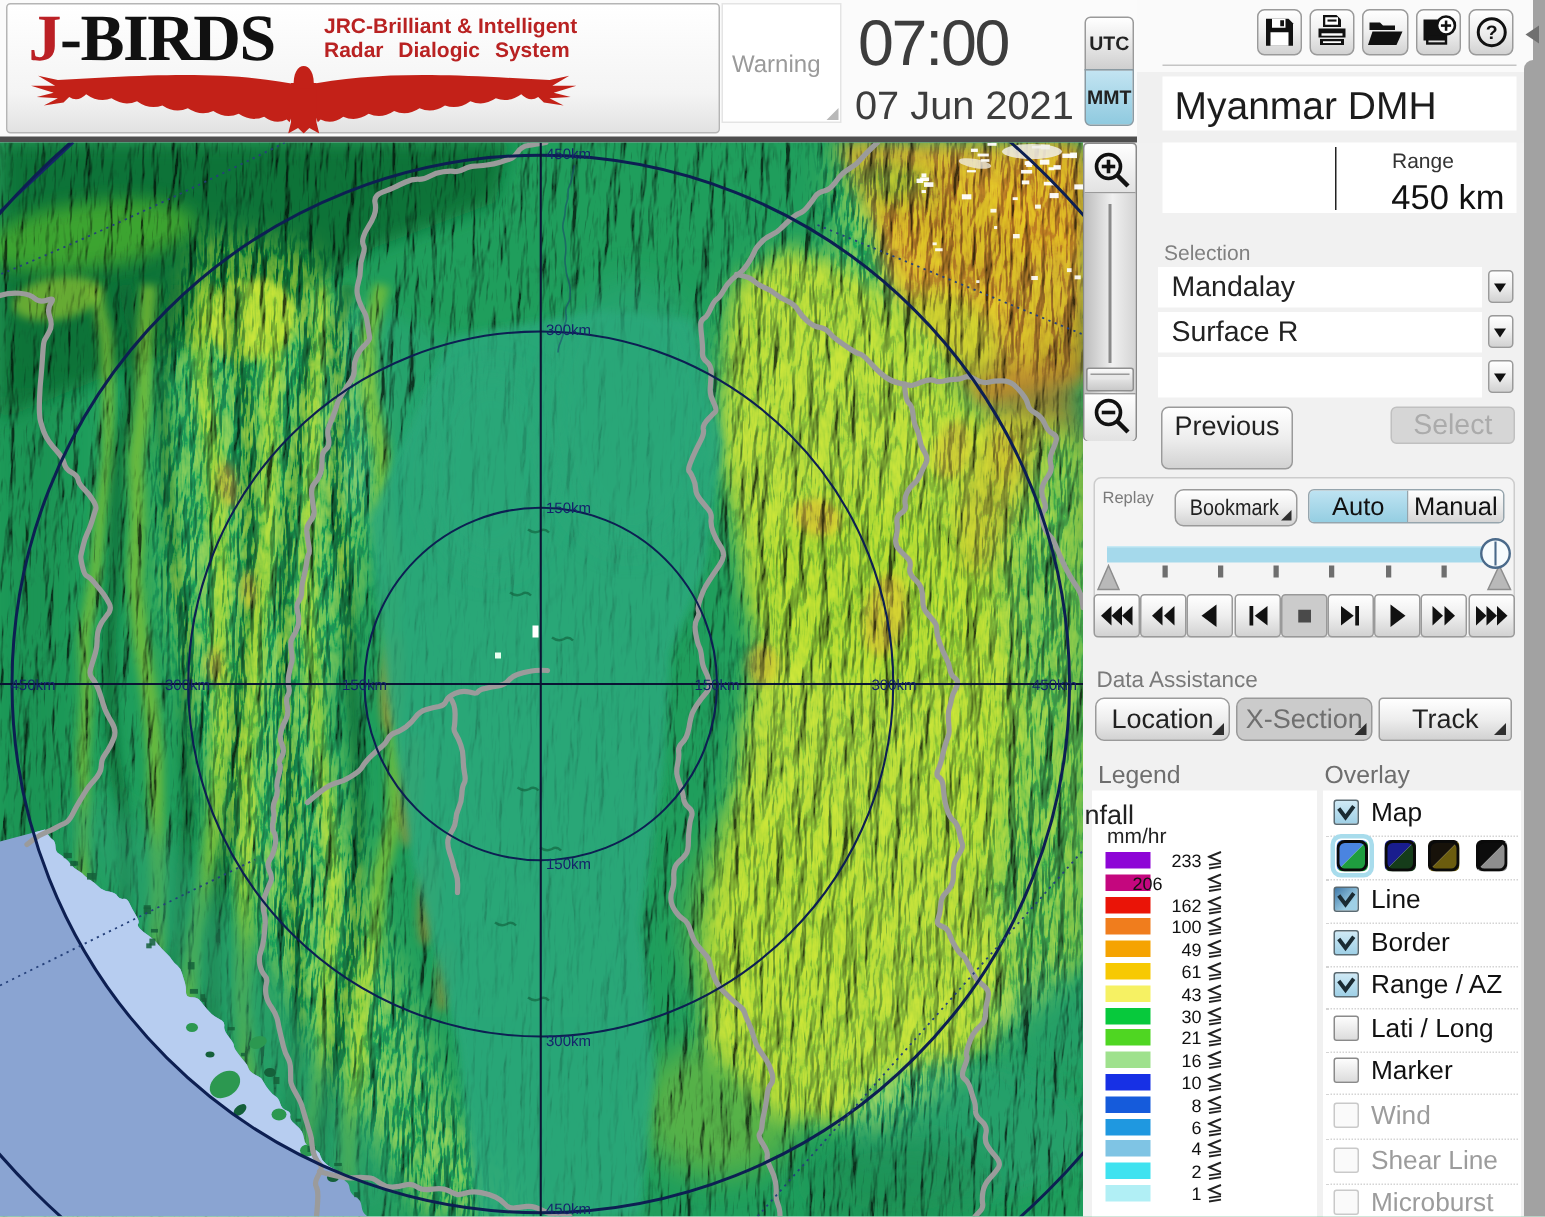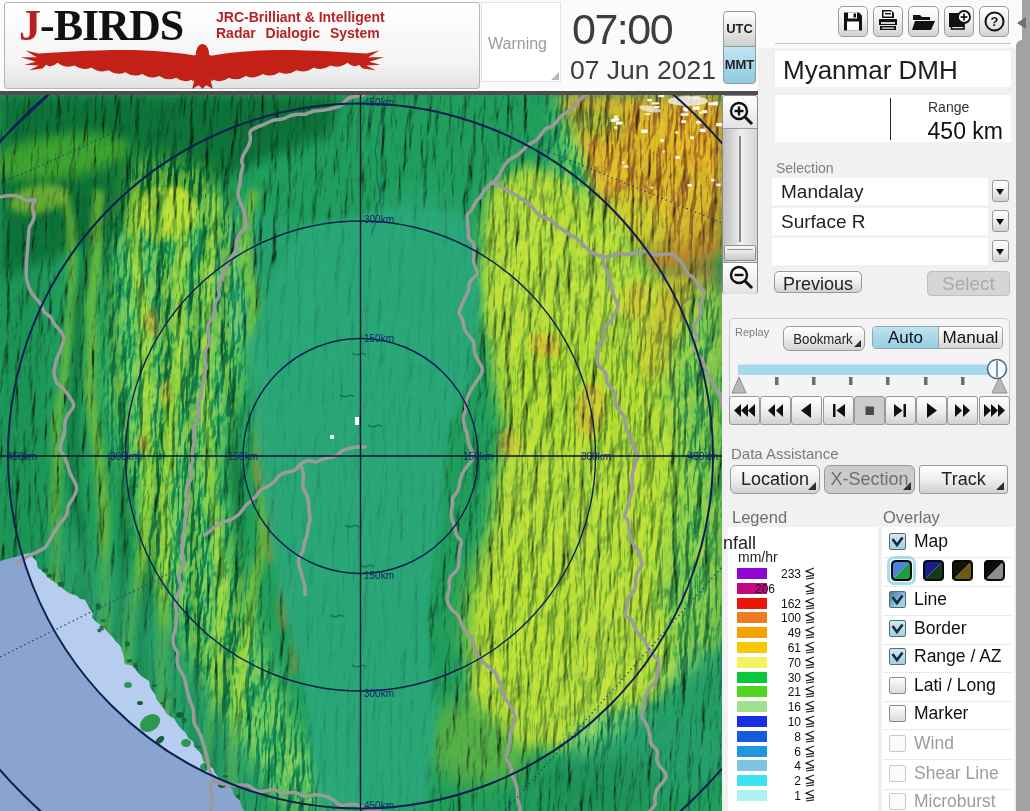--- a/index.html
+++ b/index.html
@@ -103,21 +103,21 @@
 <div class="abs" style="left:781px;top:181px;font-size:19px;color:#222;">Mandalay</div>
 <div class="abs" style="left:772px;top:208px;width:216px;height:27px;background:#fff;"></div>
 <div class="abs" style="left:781px;top:211px;font-size:19px;color:#222;">Surface R</div>
 <div class="abs" style="left:772px;top:238px;width:216px;height:27px;background:#fff;"></div>
 <div class="btn" style="left:992px;top:180px;width:17px;height:22px;border-radius:3px;"></div>
 <div class="btn" style="left:992px;top:210px;width:17px;height:22px;border-radius:3px;"></div>
 <div class="btn" style="left:992px;top:240px;width:17px;height:22px;border-radius:3px;"></div>
 <div class="abs" style="left:996px;top:189px;width:0;height:0;border-left:4.5px solid transparent;border-right:4.5px solid transparent;border-top:6px solid #111;"></div>
 <div class="abs" style="left:996px;top:219px;width:0;height:0;border-left:4.5px solid transparent;border-right:4.5px solid transparent;border-top:6px solid #111;"></div>
 <div class="abs" style="left:996px;top:249px;width:0;height:0;border-left:4.5px solid transparent;border-right:4.5px solid transparent;border-top:6px solid #111;"></div>
-<div class="btn" style="left:774px;top:271px;width:88px;height:22px;font-size:18px;line-height:24px;">Previous</div>
+<div class="btn" style="left:774px;top:271px;width:88px;height:42px;font-size:18px;line-height:24px;">Previous</div>
 <div class="abs" style="left:927px;top:271px;width:83px;height:25px;background:#d6d6d6;border:1px solid #c0c0c0;box-sizing:border-box;border-radius:4px;font-size:19px;color:#ababab;text-align:center;line-height:23px;">Select</div>
 
 <div class="abs" style="left:729px;top:318px;width:281px;height:107px;border:1px solid #cccccc;border-radius:5px;background:#f4f4f4;box-sizing:border-box;"></div>
 <div class="abs" style="left:735px;top:326px;font-size:11px;color:#7a7a7a;">Replay</div>
 <div class="btn" style="left:783px;top:326px;width:82px;height:25px;font-size:15px;line-height:23px;border-radius:6px;"><span style="display:inline-block;transform:scaleX(0.88);transform-origin:40% 50%;">Bookmark</span><span class="corner" style="border-left-width:7px;border-bottom-width:7px;"></span></div>
 <div class="abs" style="left:872px;top:326px;width:131px;height:23px;border:1px solid #96a5ad;border-radius:4px;overflow:hidden;box-sizing:border-box;">
   <div style="position:absolute;left:0;top:0;width:66px;height:100%;background:linear-gradient(#bee3f2,#95cee2);border-right:1px solid #96a5ad;box-sizing:border-box;text-align:center;font-size:17px;color:#111;line-height:21px;">Auto</div>
   <div style="position:absolute;left:66px;top:0;right:0;height:100%;background:linear-gradient(#ffffff,#e8e8e8 60%,#d5d5d5);text-align:center;font-size:17px;color:#111;line-height:21px;">Manual</div>
 </div>
 
@@ -234,21 +234,21 @@
     <line x1="1" y1="12" x2="9" y2="10.8" stroke="#222" stroke-width="1.2"></line>
   </svg>
 <div class="abs" style="left:737px;top:642.0px;width:30px;height:11px;background:#f7c903;"></div>
 <div class="abs" style="left:755px;top:641.0px;width:46px;font-size:12px;color:#111;text-align:right;">61</div>
 <svg class="abs" style="left:805px;top:641.0px;" width="10" height="13" viewBox="0 0 10 13">
     <path d="M9,1 L1,4.2 L9,7.4" stroke="#222" stroke-width="1.3" fill="none"></path>
     <line x1="1" y1="9.6" x2="9" y2="8.4" stroke="#222" stroke-width="1.2"></line>
     <line x1="1" y1="12" x2="9" y2="10.8" stroke="#222" stroke-width="1.2"></line>
   </svg>
 <div class="abs" style="left:737px;top:656.8px;width:30px;height:11px;background:#f6f163;"></div>
-<div class="abs" style="left:755px;top:655.8px;width:46px;font-size:12px;color:#111;text-align:right;">70</div>
+<div class="abs" style="left:755px;top:655.8px;width:46px;font-size:12px;color:#111;text-align:right;">43</div>
 <svg class="abs" style="left:805px;top:655.8px;" width="10" height="13" viewBox="0 0 10 13">
     <path d="M9,1 L1,4.2 L9,7.4" stroke="#222" stroke-width="1.3" fill="none"></path>
     <line x1="1" y1="9.6" x2="9" y2="8.4" stroke="#222" stroke-width="1.2"></line>
     <line x1="1" y1="12" x2="9" y2="10.8" stroke="#222" stroke-width="1.2"></line>
   </svg>
 <div class="abs" style="left:737px;top:671.6px;width:30px;height:11px;background:#07c93c;"></div>
 <div class="abs" style="left:755px;top:670.6px;width:46px;font-size:12px;color:#111;text-align:right;">30</div>
 <svg class="abs" style="left:805px;top:670.6px;" width="10" height="13" viewBox="0 0 10 13">
     <path d="M9,1 L1,4.2 L9,7.4" stroke="#222" stroke-width="1.3" fill="none"></path>
     <line x1="1" y1="9.6" x2="9" y2="8.4" stroke="#222" stroke-width="1.2"></line>

